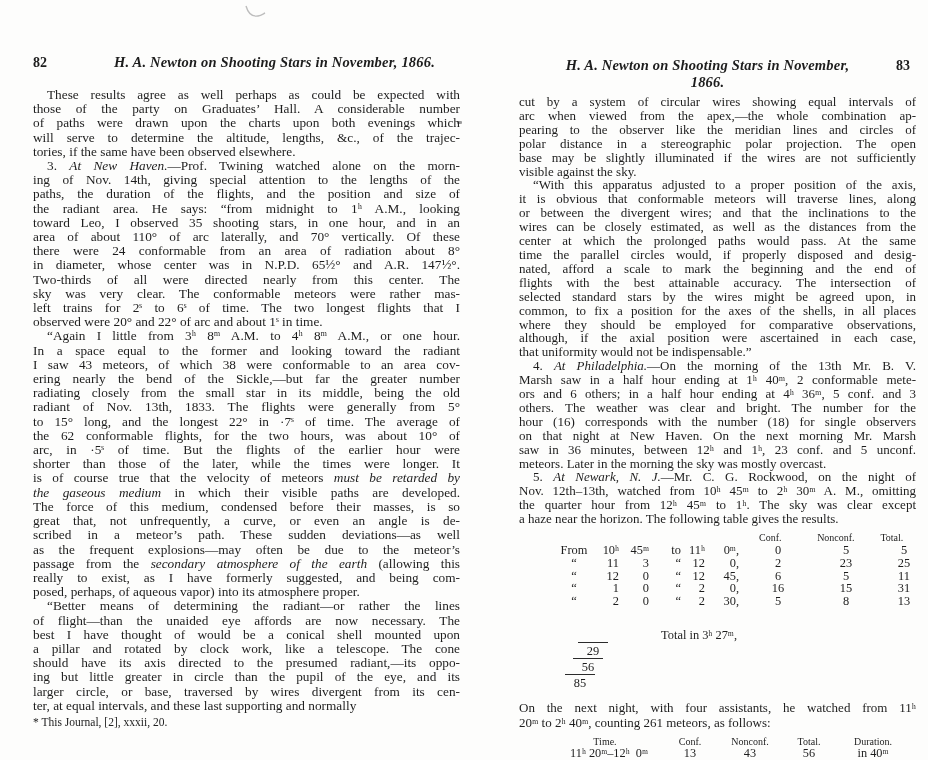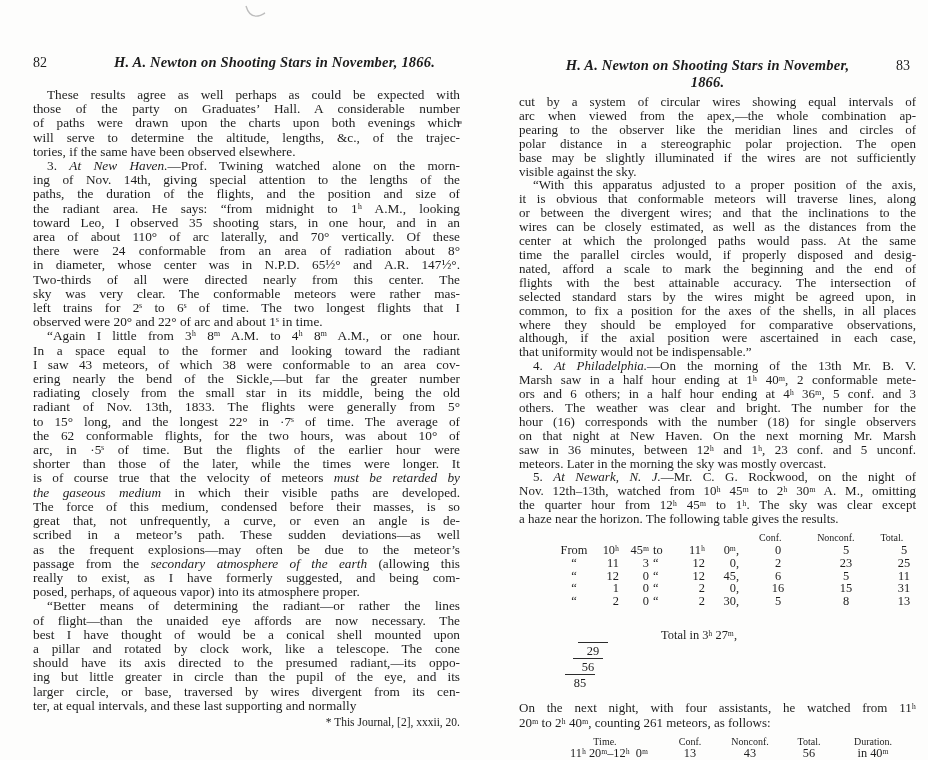--- a/index.html
+++ b/index.html
@@ -15,53 +15,53 @@
   .artifact-squiggle{position:absolute;left:243px;top:4px;}
   .artifact-dash{position:absolute;left:457px;top:121px;width:5px;height:3px;background:#8b8b8b;border-radius:1px;opacity:.85;}
 
   
   .page{position:absolute;top:0;overflow:hidden;}
   .page-left{left:33px;top:50px;width:427px;height:710px;}
   .page-right{left:519px;top:53px;width:397px;height:707px;}
 
   .running-head{display:flex;align-items:baseline;margin-top:4px;height:17px;
     font-size:14.5px;font-weight:bold;}
-  .running-head .pn{font-style:normal;font-weight:normal;width:56px;font-size:14px;}
+  .running-head .pn{font-style:normal;font-weight:bold;width:56px;font-size:14px;}
   .running-head .rtitle{flex:1;text-align:center;font-style:italic;letter-spacing:.2px;}
   .rh-right .pn-r{width:44px;text-align:right;padding-right:6px;}
   .rh-right .rtitle{padding-left:30px;}
 
   .body-text{margin-top:17px;}
   .page-right .body-text{margin-top:21px;}
 
   .page-left  .para{font-size:13.3px;line-height:14.2px;}
   .page-right .para{font-size:13.0px;line-height:13.9px;}
 
   .bline{text-align:justify;text-align-last:justify;white-space:normal;}
   .para .bline:first-child{text-indent:14px;}
   .para.noindent .bline:first-child{text-indent:0;}
   .para .bline:last-child{text-align-last:left;}
   .bline i{font-style:italic;}
 
-  .footnote{margin-top:3px;text-align:right;font-size:11.5px;line-height:13px;color:#222;}
+  .footnote{margin-top:3px;text-align:left;font-size:11.5px;line-height:13px;color:#222;}
 
   
   .t1{margin-top:6px;margin-left:36px;font-size:12.4px;}
   .t1-head{display:flex;font-size:10px;line-height:12px;color:#1d1d1d;}
   .t1h-spacer{width:188px;}
   .t1-head .thc{text-align:center;}
   .t1-head .w-conf{width:70px;}
   .t1-head .w-non{width:66px;}
   .t1-head .w-tot{width:50px;}
   table.tbl1{border-collapse:collapse;table-layout:fixed;width:374px;}
   table.tbl1 td{padding:0;line-height:12.8px;font-size:12.4px;}
   table.tbl1 td:nth-child(1){text-align:center;}
   table.tbl1 td:nth-child(2),table.tbl1 td:nth-child(3),
   table.tbl1 td:nth-child(5),table.tbl1 td:nth-child(6){text-align:right;padding-right:4px;}
-  table.tbl1 td:nth-child(4){text-align:left;}
+  table.tbl1 td:nth-child(4){text-align:right;}
   table.tbl1 td:nth-child(7),table.tbl1 td:nth-child(8),table.tbl1 td:nth-child(9){text-align:center;}
   .t1-total{display:flex;margin-top:20px;line-height:14px;flex-direction:column;}
   .t1-total-label{width:182px;text-align:right;padding-right:4px;}
   .t1-total .cell{display:inline-block;text-align:center;}
   .t1-total .w-conf{width:76px;}
   .t1-total .w-non{width:66px;}
   .t1-total .w-tot{width:50px;}
   .tsum{display:inline-block;min-width:30px;border-top:1.4px solid #2b2b2b;padding-top:1px;text-align:center;}
 
   .between{margin-top:10px;}

